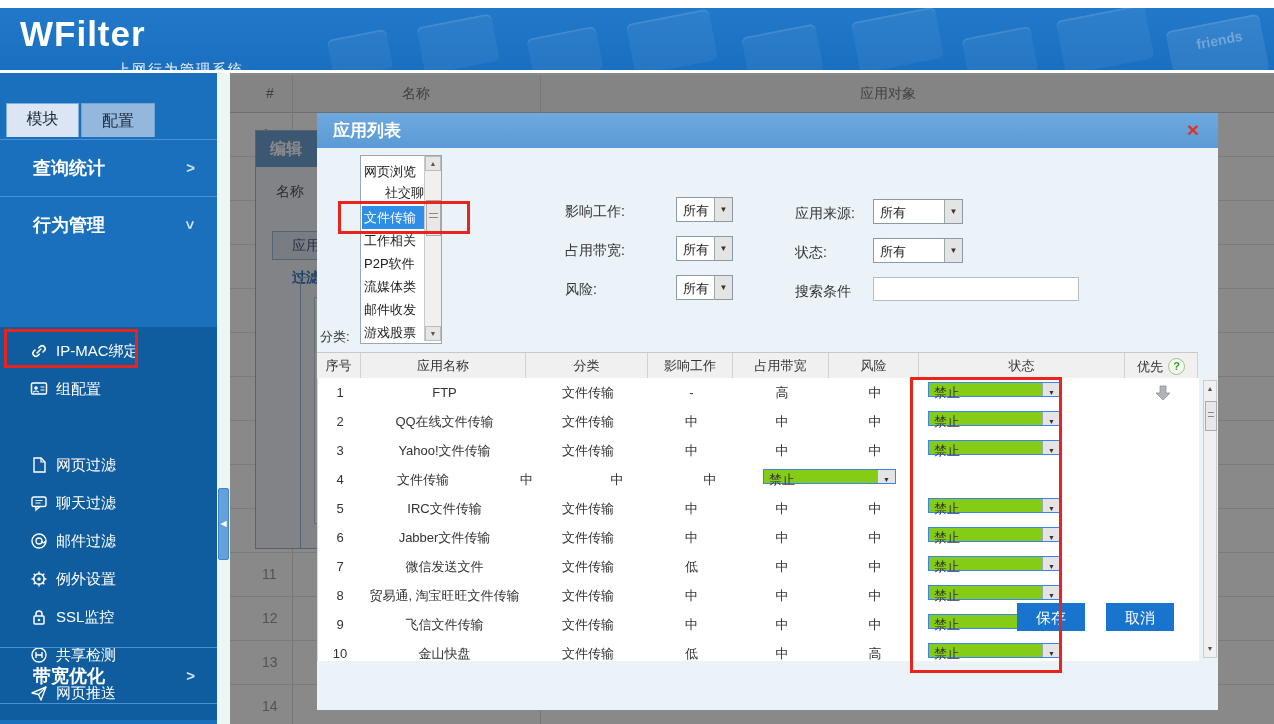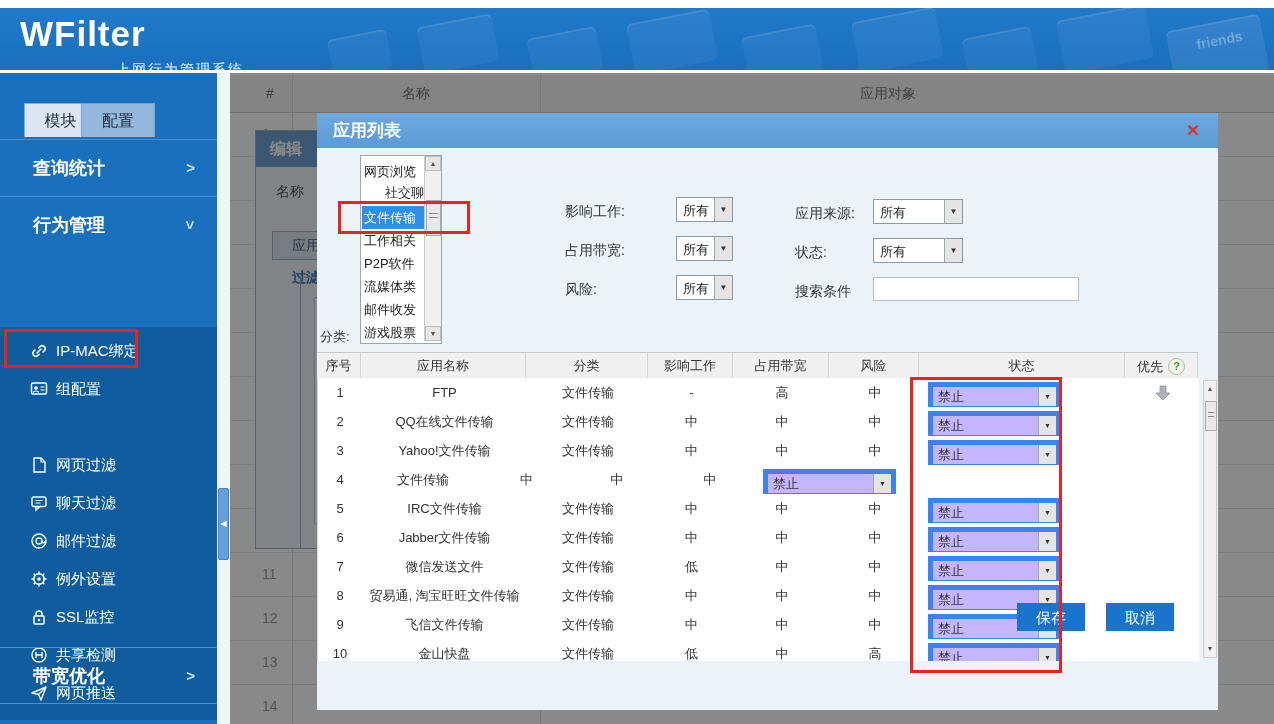--- a/index.html
+++ b/index.html
@@ -14,21 +14,21 @@
        box-shadow:inset 0 2px 0 rgba(255,255,255,0.10);transform:rotate(-11deg);}
   .keytxt{position:absolute;color:rgba(255,255,255,0.30);font-size:14px;font-weight:bold;
           transform:rotate(-11deg);}
   .logo{left:20px;top:6px;color:#fff;font-size:35px;font-weight:bold;letter-spacing:1px;}
   .subtitle{left:116px;top:53px;color:#eaf3fc;font-size:14px;letter-spacing:2px;}
 
   
   .sidebar{left:0;top:73px;width:217px;height:651px;background:#1a70bd;}
   .sbtab{position:absolute;top:30px;height:33px;line-height:33px;text-align:center;
          font-size:16px;color:#1c2b3a;cursor:pointer;}
-  .sbtab.on{left:24px;width:71px;background:#dbe5f3;border:1px solid #7fb0dd;border-bottom:none;}
+  .sbtab.on{left:6px;width:71px;background:#dbe5f3;border:1px solid #7fb0dd;border-bottom:none;font-family:Liberation Mono, monospace;}
   .sbtab.off{left:81px;width:72px;background:#93b7dd;border:1px solid #6ea3d4;border-bottom:none;}
   .sbsec{position:absolute;left:0;width:217px;height:56px;border-top:1px solid #4a91d3;
          color:#fff;font-size:18px;font-weight:bold;line-height:56px;cursor:pointer;}
   .sbsec .lbl{margin-left:33px;}
   .chev{position:absolute;right:22px;top:0;font-size:15px;font-weight:bold;color:#cfe4f7;}
   .chev.down{transform:rotate(90deg);}
   .submenu{position:absolute;left:0;top:254px;width:217px;height:393px;background:#0f5c9e;}
   .sbitem{position:absolute;left:0;width:193px;height:38px;line-height:38px;color:#fff;
           font-size:15px;cursor:pointer;}
   .sbitem .ic{position:absolute;left:30px;top:10px;width:18px;height:18px;}
@@ -109,22 +109,22 @@
        border-left:1px solid #d8d8d8;overflow:hidden;}
   .trow{display:flex;width:881px;height:29px;}
   .tc{box-sizing:border-box;font-size:13px;color:#333;text-align:center;line-height:29px;
       overflow:hidden;white-space:nowrap;}
   .c0{width:44px;} .c1{width:165px;} .c2{width:122px;} .c3{width:85px;}
   .c4{width:96px;} .c5{width:90px;} .c6{width:206px;} .c7{width:73px;}
   .hc.c7x{display:flex;align-items:center;justify-content:center;gap:5px;width:73px;}
   .qicon{display:inline-block;width:15px;height:15px;border:1px solid #9ec07c;border-radius:50%;
       color:#2f9e24;font-size:11px;font-weight:bold;line-height:15px;text-align:center;
       background:#f6faf2;cursor:pointer;}
-  .stsel{position:relative;margin:4px 0 0 8px;width:133px;height:29px;background:#c4b5fd;
-      border:5px solid #3b82f6;box-sizing:border-box;text-align:left;cursor:pointer;}
+  .stsel{position:relative;margin:4px 0 0 8px;width:133px;height:15px;background:#84cc16;
+      border:1px solid #3b82f6;box-sizing:border-box;text-align:left;cursor:pointer;}
   .stsel .v{position:absolute;left:5px;top:0;line-height:19px;font-size:13px;}
   .stsel .ar{position:absolute;right:0;top:0;bottom:0;width:17px;background:#e4e4e4;
       border-left:1px solid #9aa;font-size:7px;color:#333;text-align:center;line-height:19px;}
   .priarrow{margin-top:6px;}
 
   
   .tsb{position:absolute;left:886px;top:267px;width:14px;height:278px;background:#f0f0f0;
       border:1px solid #ccc;box-sizing:border-box;}
   .tsb .up,.tsb .dn{position:absolute;left:0;width:12px;height:14px;font-size:7px;color:#555;
       text-align:center;line-height:14px;cursor:pointer;}

